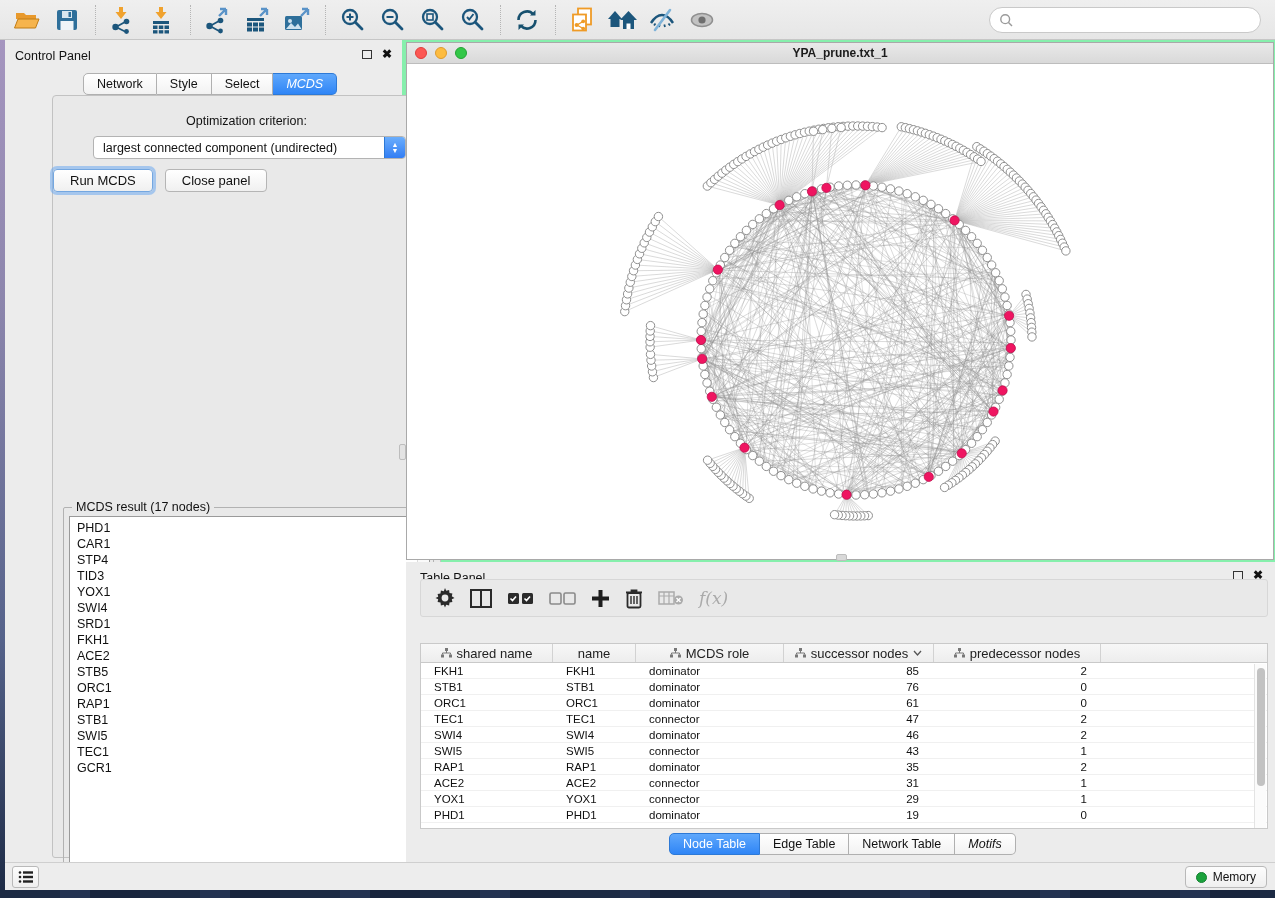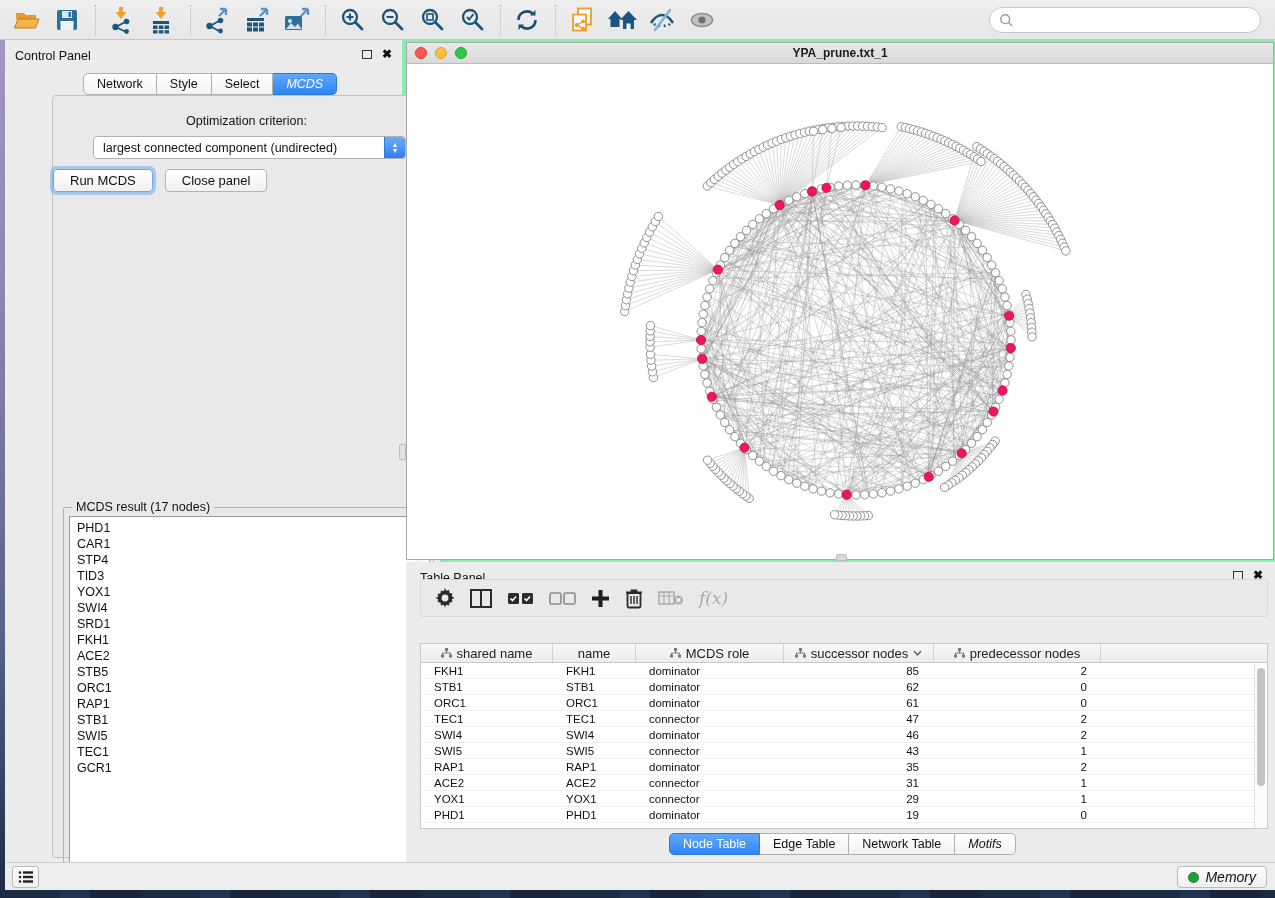--- a/index.html
+++ b/index.html
@@ -91,21 +91,21 @@
   .tthumb { position:absolute; left:2px; top:4px; width:8px; height:118px; background:#c2c2c2; border-radius:4px; }
 
   .tp-tabs { left:263px; top:271px; }
   .tp-icons { position:absolute; right:12px; top:8px; display:flex; gap:10px; align-items:center; }
 
   
   .statusbar { position:absolute; left:5px; top:862px; width:1270px; height:28px; background:#ededed; border-top:1px solid #cfcfcf; }
   .menu-btn { position:absolute; left:7px; top:3px; width:27px; height:22px; background:linear-gradient(#fdfdfd,#efefef);
     border:1px solid #b9b9b9; border-radius:3px; display:flex; align-items:center; justify-content:center; }
   .mem-btn { position:absolute; right:8px; top:3px; height:22px; background:linear-gradient(#fdfdfd,#efefef);
-    border:1px solid #b9b9b9; border-radius:4px; display:flex; align-items:center; gap:6px; padding:0 10px; font-size:14px; color:#111;font-style:italic; }
+    border:1px solid #b9b9b9; border-radius:4px; display:flex; align-items:center; gap:6px; padding:0 10px; font-size:12px; color:#111; }
   .mem-dot { width:11px; height:11px; border-radius:50%; background:#1ba23c; border:1px solid #128030; }
 </style>
 </head>
 <body>
 
 <div class="screen">
   <div class="wall-left"></div>
   <div class="wall-bottom"></div>
 
   <div class="toolbar">
@@ -1359,21 +1359,21 @@
             <div class="tcell c1">FKH1</div>
             <div class="tcell c2">dominator</div>
             <div class="tcell c3">85</div>
             <div class="tcell c4">2</div>
             <div class="tcell cf"></div>
           </div>
           <div class="trow">
             <div class="tcell c0">STB1</div>
             <div class="tcell c1">STB1</div>
             <div class="tcell c2">dominator</div>
-            <div class="tcell c3">62</div>
+            <div class="tcell c3">76</div>
             <div class="tcell c4">0</div>
             <div class="tcell cf"></div>
           </div>
           <div class="trow">
             <div class="tcell c0">ORC1</div>
             <div class="tcell c1">ORC1</div>
             <div class="tcell c2">dominator</div>
             <div class="tcell c3">61</div>
             <div class="tcell c4">0</div>
             <div class="tcell cf"></div>

